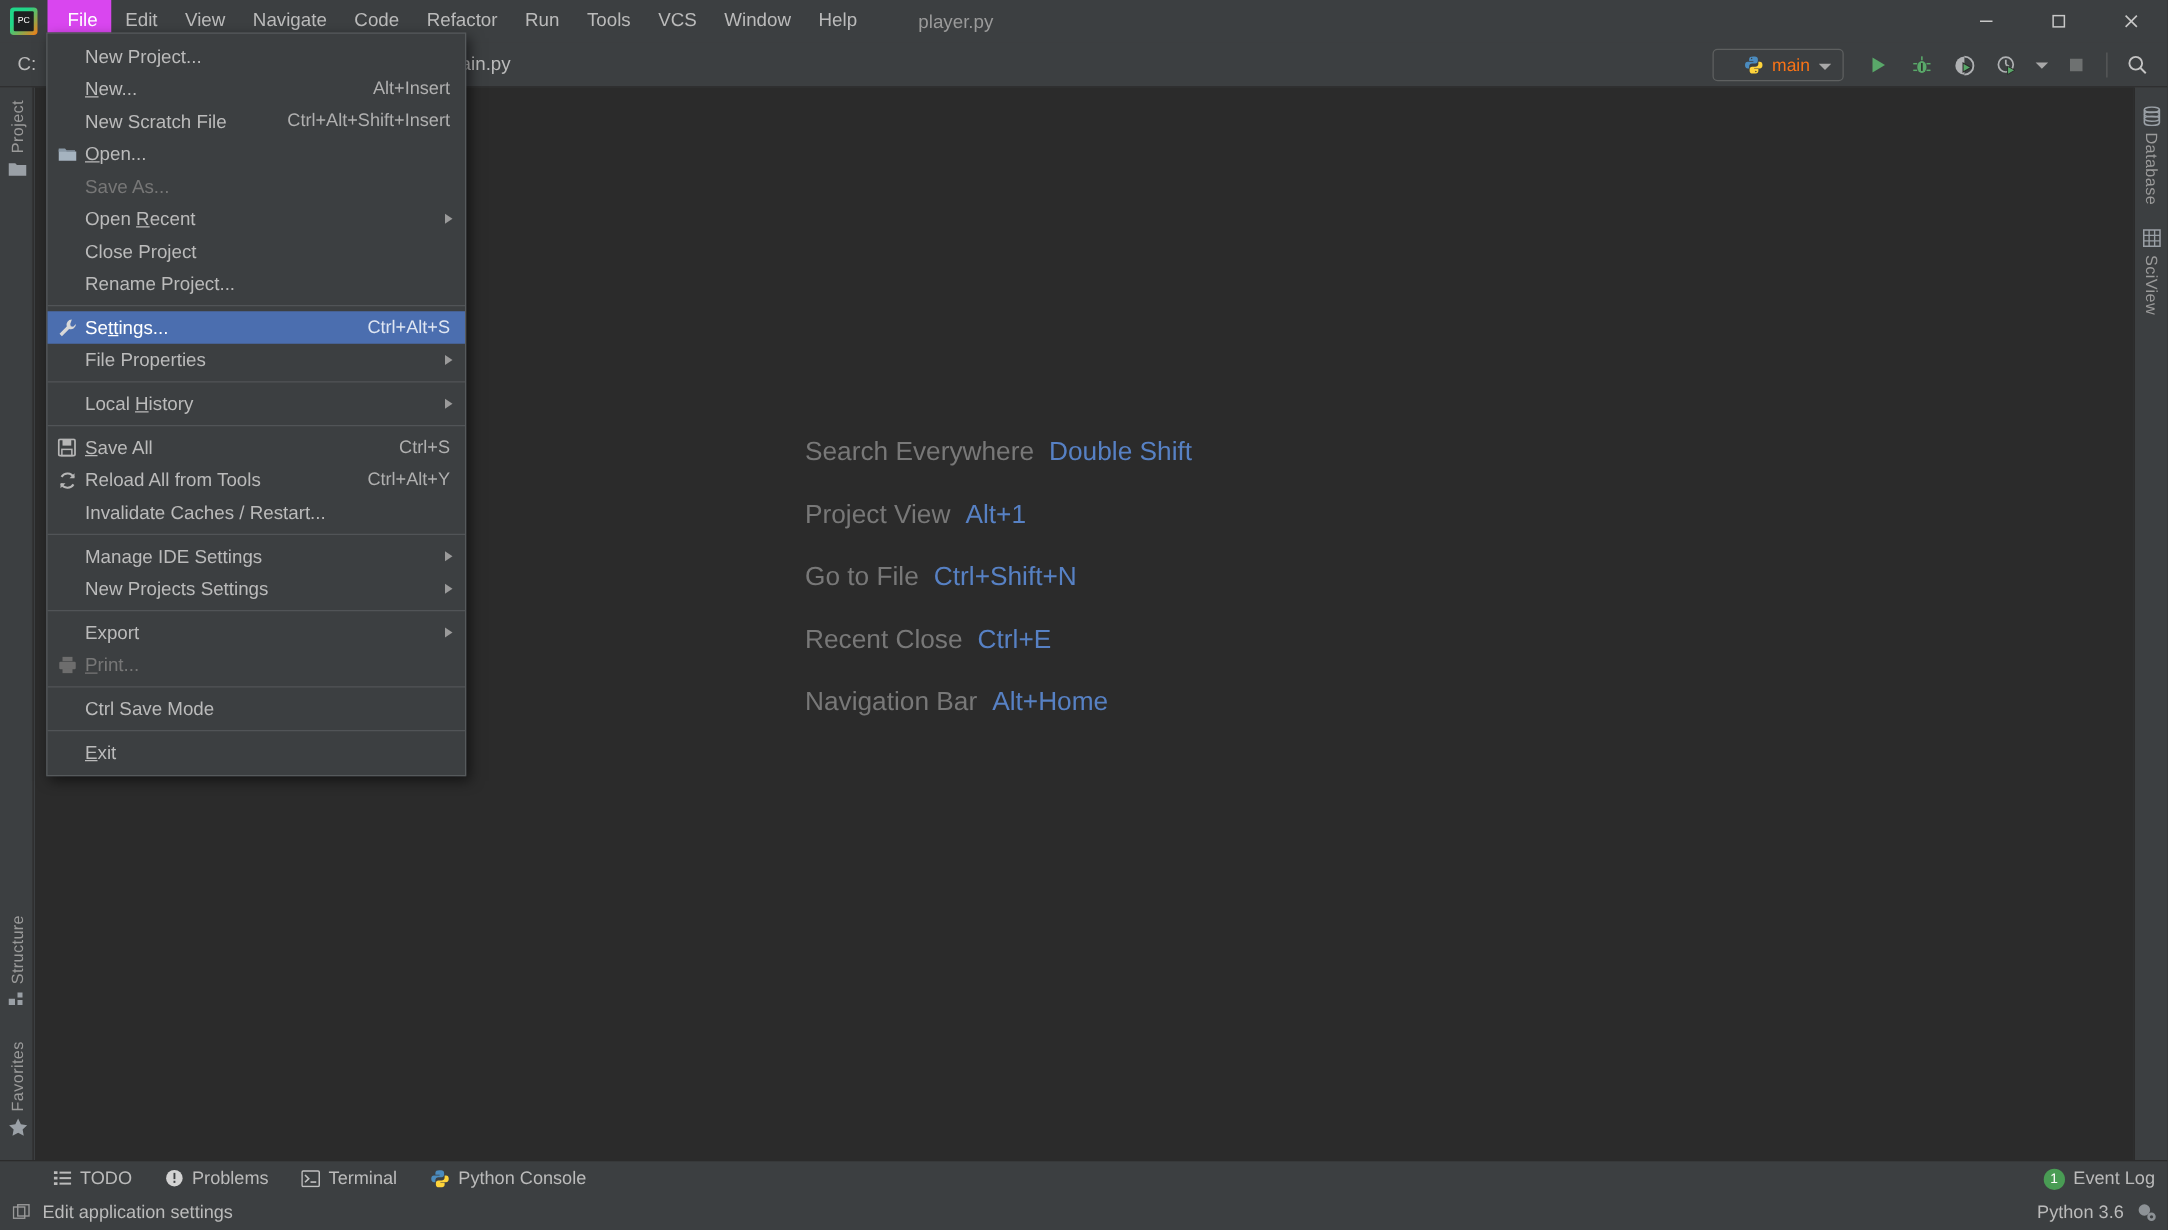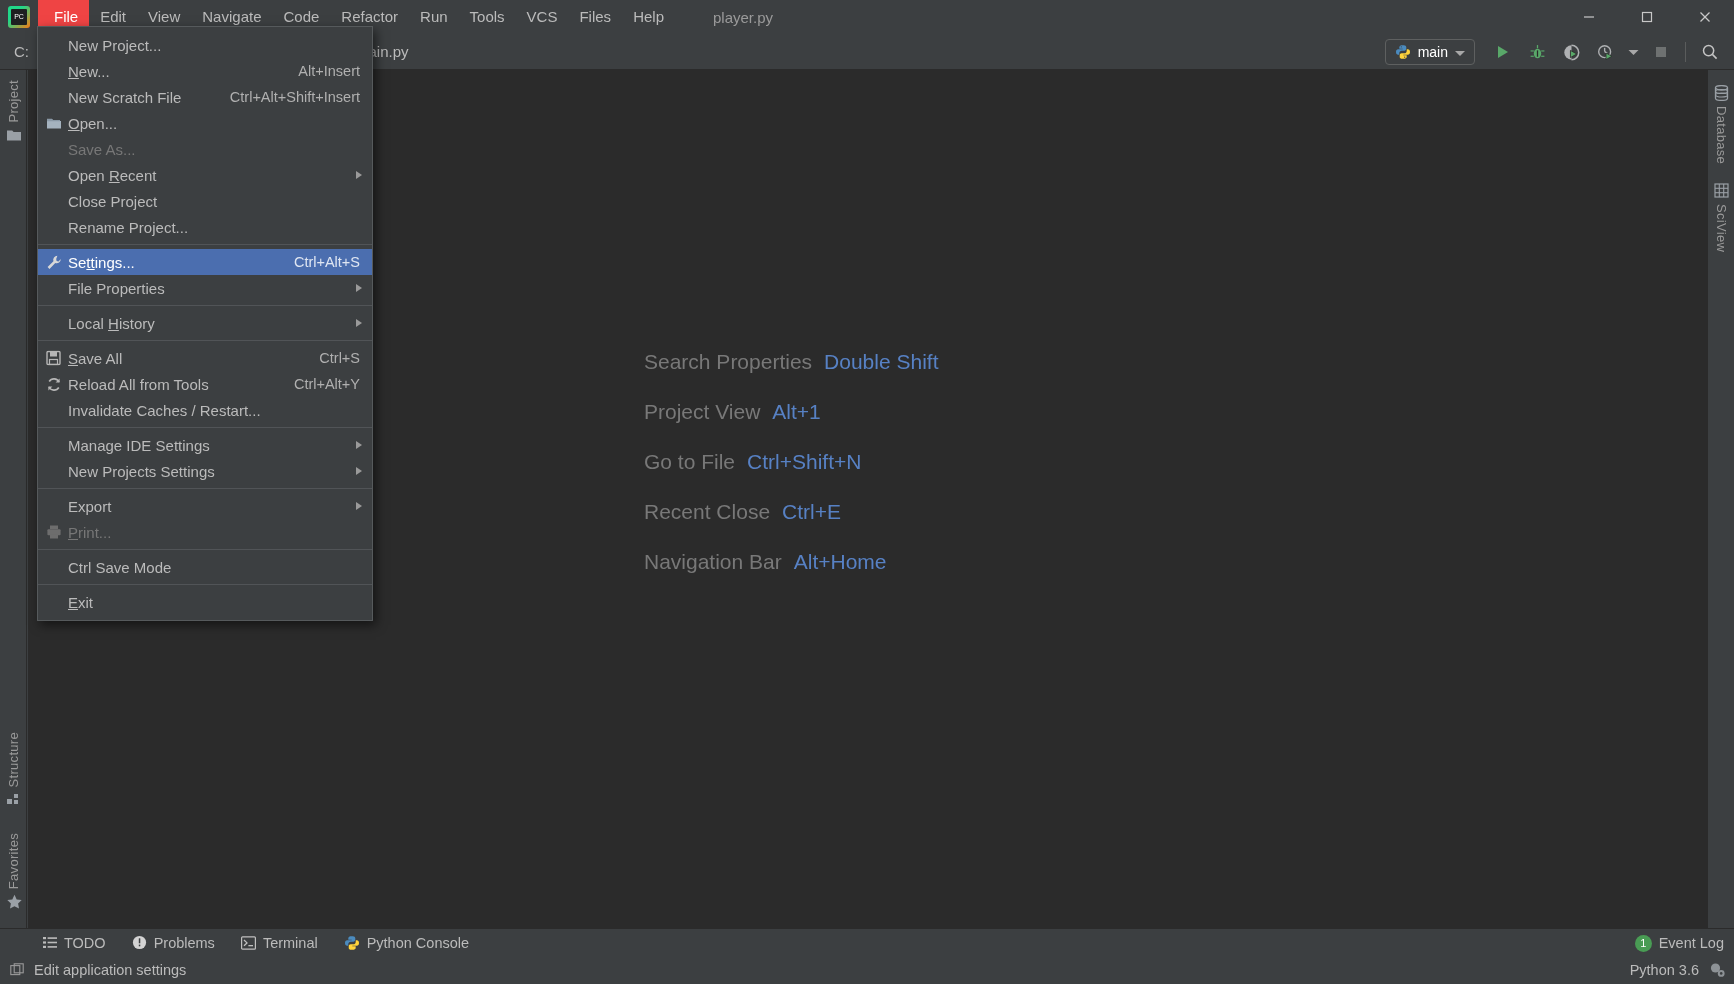--- a/index.html
+++ b/index.html
@@ -31,21 +31,21 @@
     position: absolute; left: 0; top: 0; width: 22px; height: 22px;
     color: #fff; font-size: 7px; line-height: 22px; text-align: center;
     font-family: "Liberation Sans", sans-serif; letter-spacing: 0px; z-index: 2;
   }
   .menubar { display: flex; align-items: center; height: 34px; }
   .menubar-item {
     height: 34px; line-height: 34px; padding: 0 11px;
     color: #bbbbbb; font-size: 15px; white-space: nowrap;
     cursor: default;
   }
-  .menubar-item.active { background: #ef4444; color: #ffffff; padding-left: 16px; }
+  .menubar-item.active { background: #d946ef; color: #ffffff; padding-left: 16px; }
   #window-filename {
     margin-left: 38px; color: #9a9a9a; font-size: 15px;
   }
   #winbtns {
     position: absolute; right: 0; top: 0; height: 34px;
     display: flex; align-items: center;
   }
   .winbtn {
     width: 58px; height: 34px; display: flex; align-items: center; justify-content: center;
     color: #c8c8c8;
@@ -68,21 +68,21 @@
     width: 17px; height: 17px; margin-right: 6px; display:inline-block;
     vertical-align: -3px; position: relative;
   }
   #navbar-right {
     position: absolute; right: 0; top: 0; height: 36px;
     display: flex; align-items: center; padding-right: 8px; gap: 2px;
   }
   #run-config {
     display: flex; align-items: center; height: 26px;
     border: 1px solid #5e6060; border-radius: 4px;
-    padding: 0 9px 0 9px; color: #ffffff; font-size: 14px; gap: 7px;
+    padding: 0 9px 0 24px; color: #f97316; font-size: 14px; gap: 7px;
     margin-right: 10px;
   }
   .tbtn {
     width: 32px; height: 30px; display: flex; align-items: center; justify-content: center;
   }
   .tb-sep { width: 1px; height: 20px; background: #5a5c5c; margin: 0 6px; }
 
   
   #left-stripe {
     position: absolute; left: 0; top: 70px; width: 27px; height: 858px;
@@ -199,21 +199,21 @@
   <div class="menubar" id="menubar">
       <div class="menubar-item active"><span>File</span></div>
       <div class="menubar-item"><span>Edit</span></div>
       <div class="menubar-item"><span>View</span></div>
       <div class="menubar-item"><span>Navigate</span></div>
       <div class="menubar-item"><span>Code</span></div>
       <div class="menubar-item"><span>Refactor</span></div>
       <div class="menubar-item"><span>Run</span></div>
       <div class="menubar-item"><span>Tools</span></div>
       <div class="menubar-item"><span>VCS</span></div>
-      <div class="menubar-item"><span>Files</span></div>
+      <div class="menubar-item"><span>Window</span></div>
       <div class="menubar-item"><span>Help</span></div>
     </div>
   <div id="window-filename">player.py</div>
   <div id="winbtns">
     <div class="winbtn">
       <svg width="14" height="14" viewBox="0 0 14 14">
           <line x1="2" y1="7" x2="12" y2="7" stroke="#c8c8c8" stroke-width="1.2"></line>
         </svg>
     </div>
     <div class="winbtn">
@@ -353,21 +353,21 @@
           <line x1="1" y1="5.3" x2="14" y2="5.3" stroke="#9aa0a6" stroke-width="1.1"></line>
           <line x1="1" y1="9.7" x2="14" y2="9.7" stroke="#9aa0a6" stroke-width="1.1"></line>
         </svg></span>
       <span class="vlabel-down">SciView</span>
     </div>
   </div>
 
 <div id="editor-area">
   <div id="hints">
       <div class="hint-row">
-        <span class="hint-plain">Search Properties</span>
+        <span class="hint-plain">Search Everywhere</span>
         <span class="hint-key">Double Shift</span>
       </div>
       <div class="hint-row">
         <span class="hint-plain">Project View</span>
         <span class="hint-key">Alt+1</span>
       </div>
       <div class="hint-row">
         <span class="hint-plain">Go to File</span>
         <span class="hint-key">Ctrl+Shift+N</span>
       </div>

